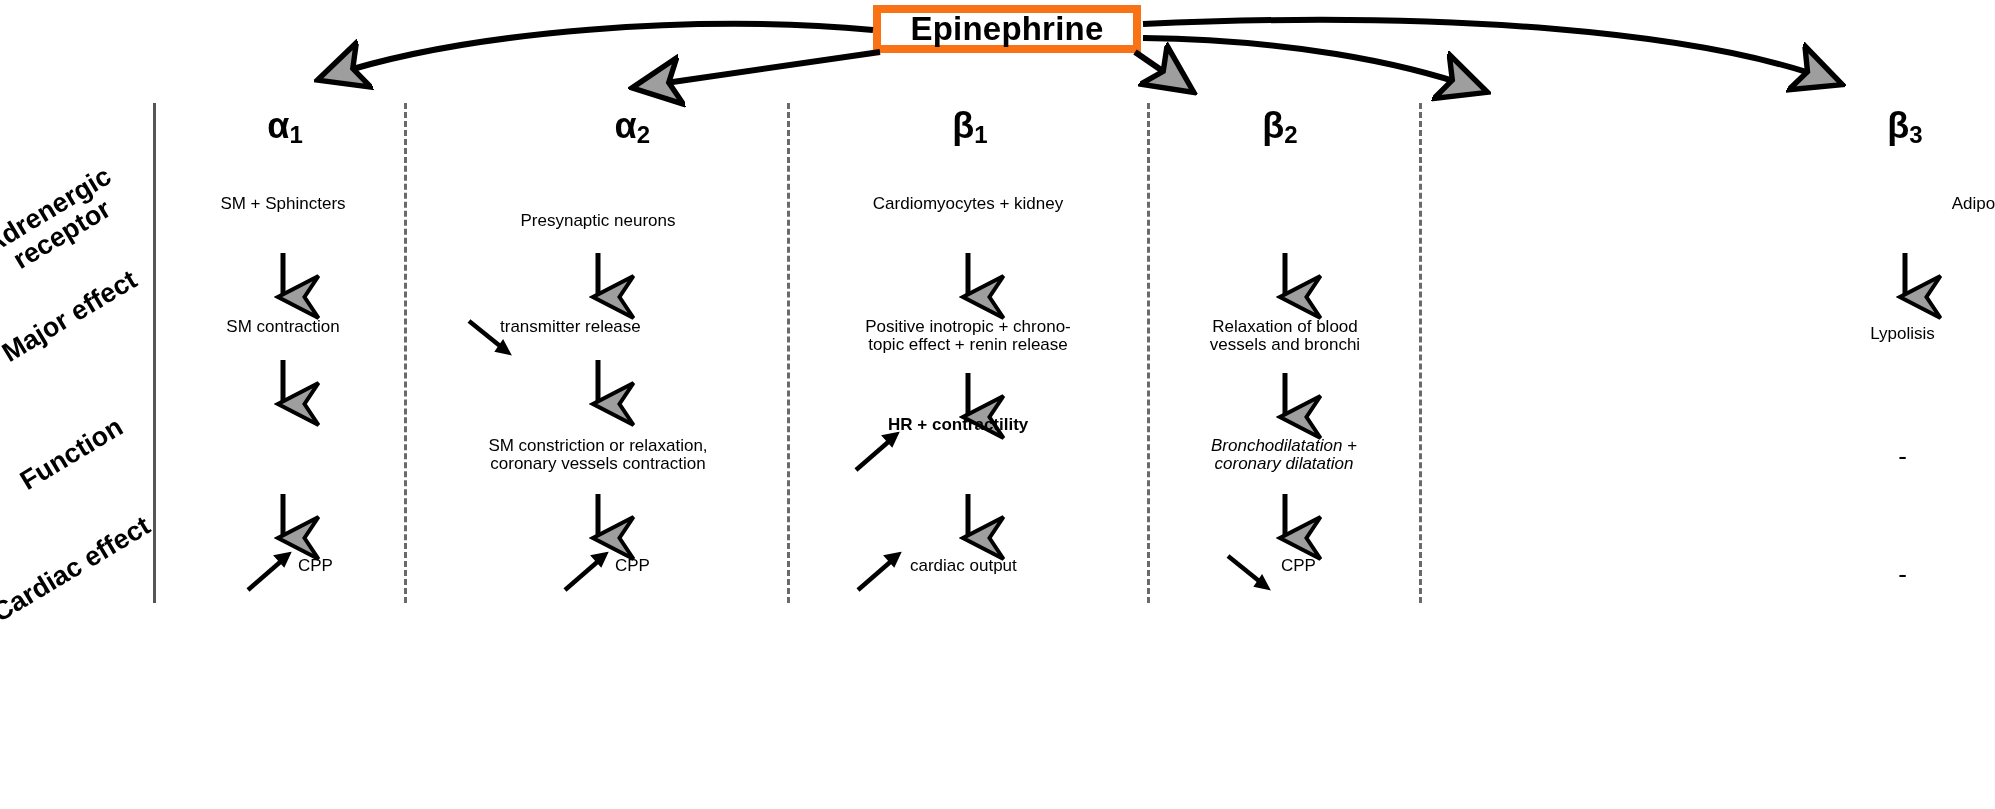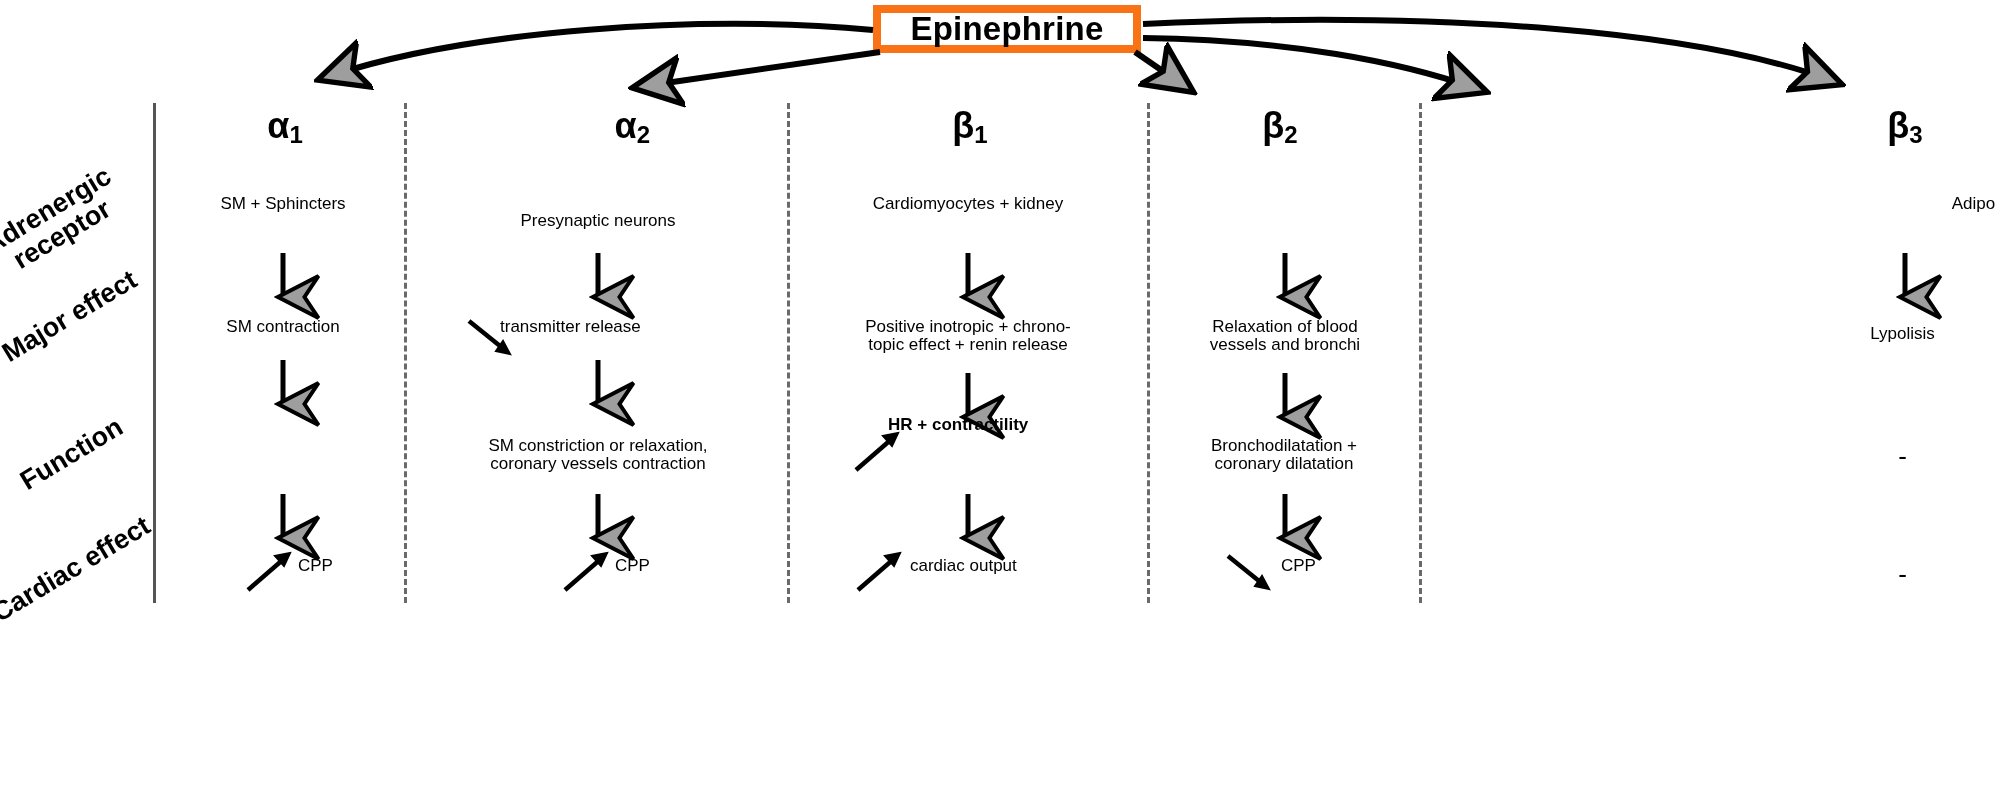--- a/index.html
+++ b/index.html
@@ -167,21 +167,21 @@
   <div class="cell" style="left:795px;top:318px;width:346px;">Positive inotropic + chrono-
 topic effect + renin release</div>
   <div class="cell" style="left:500px;top:318px;width:290px;text-align:left;">transmitter release</div>
   <div class="cell" style="left:1155px;top:318px;width:260px;">Relaxation of blood
 vessels and bronchi</div>
   <div class="cell" style="left:1810px;top:325px;width:185px;">Lypolisis</div>
 
   <div class="cell" style="left:412px;top:437px;width:372px;">SM constriction or relaxation,
 coronary vessels contraction</div>
   <div class="cell" style="left:888px;top:416px;width:254px;text-align:left;font-weight:bold;">HR + contractility</div>
-  <div class="cell" style="left:1152px;top:437px;width:264px;">Bronchodilatation +
+  <div class="cell" style="left:1152px;top:437px;width:264px;font-style:italic;">Bronchodilatation +
 coronary dilatation</div>
   <div class="cell dash" style="left:1810px;top:443px;width:185px;">-</div>
 
   <div class="cell" style="left:298px;top:557px;width:110px;text-align:left;">CPP</div>
   <div class="cell" style="left:615px;top:557px;width:110px;text-align:left;">CPP</div>
   <div class="cell" style="left:910px;top:557px;width:230px;text-align:left;">cardiac output</div>
   <div class="cell" style="left:1281px;top:557px;width:120px;text-align:left;">CPP</div>
   <div class="cell dash" style="left:1810px;top:561px;width:185px;">-</div>
 
 </div>

